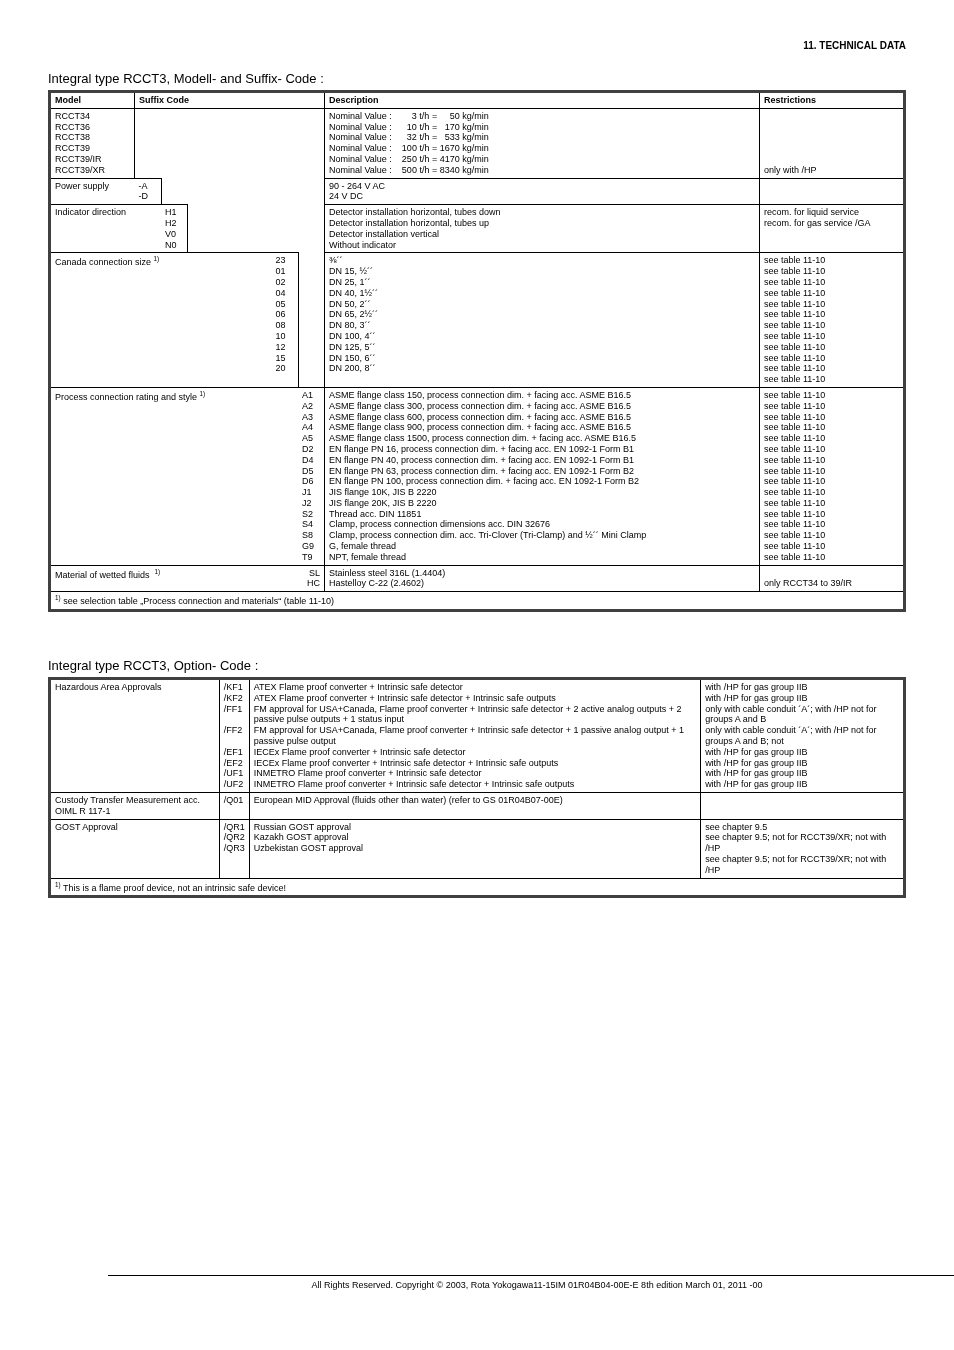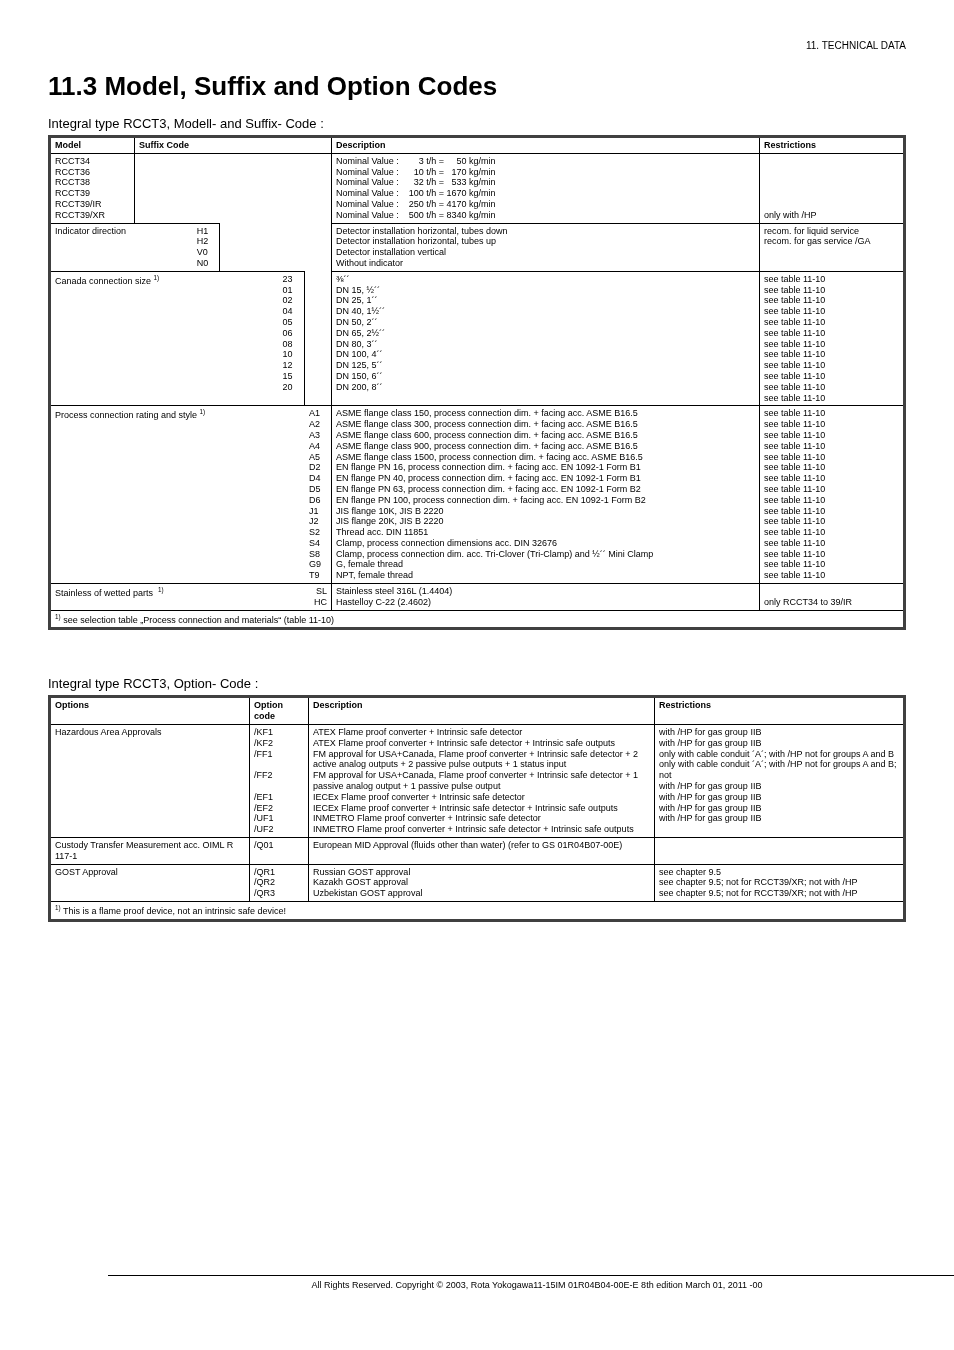--- a/index.html
+++ b/index.html
@@ -7,21 +7,21 @@
     font-size: 9.5px;
     margin: 0;
     padding: 40px 48px 30px 48px;
     color: #000;
     background: #fff;
     width: 954px;
     box-sizing: border-box;
   }
   .top-label {
     text-align: right;
-    font-weight: normal;
+    font-weight: bold;
     font-size: 10px;
     margin-bottom: 20px;
   }
   h1 {
     font-family: Arial, Helvetica, sans-serif;
     font-weight: bold;
     font-size: 26px;
     margin: 0 0 14px 0;
   }
   .subhead {
@@ -70,21 +70,20 @@
   }
   .page-wrap { position: relative; min-height: 1270px;}
   sup { font-size: 70%; }
 </style>
 </head>
 <body>
 <div class="page-wrap">
 
 <div class="top-label">11.   TECHNICAL DATA</div>
 
-<h1>11.3  Model, Suffix and Option Codes</h1>
 
 <div class="subhead">Integral type RCCT3, Modell- and Suffix- Code :</div>
 
 <table class="spec">
   <tbody>
         <tr>
     <th style="width:75px">Model</th>
     <th colspan="5" style="width:160px">Suffix Code</th>
     <th>Description</th>
     <th style="width:135px">Restrictions</th>
@@ -97,20 +96,29 @@
 RCCT39/IR
 RCCT39/XR</td>
     <td colspan="5" class="nb-bottom"></td>
     <td style="white-space:pre">Nominal Value :        3 t/h =     50 kg/min
 Nominal Value :      10 t/h =   170 kg/min
 Nominal Value :      32 t/h =   533 kg/min
 Nominal Value :    100 t/h = 1670 kg/min
 Nominal Value :    250 t/h = 4170 kg/min
 Nominal Value :    500 t/h = 8340 kg/min</td>
     <td style="vertical-align:bottom">only with /HP</td>
+  </tr>
+  <tr>
+    <td class="nb-right">Power supply</td>
+    <td class="nb-left" style="white-space:pre;width:18px">-A
+-D</td>
+    <td colspan="4" class="nb-bottom nb-top"></td>
+    <td style="white-space:pre">90 - 264 V AC
+24 V DC</td>
+    <td></td>
   </tr>
   <tr>
     <td colspan="2" class="nb-right"><span>Indicator direction</span></td>
     <td class="nb-left" style="white-space:pre;width:18px">H1
 H2
 V0
 N0</td>
     <td colspan="3" class="nb-bottom nb-top"></td>
     <td style="white-space:pre">Detector installation horizontal, tubes down
 Detector installation horizontal, tubes up
@@ -202,45 +210,39 @@
 see table 11-10
 see table 11-10
 see table 11-10
 see table 11-10
 see table 11-10
 see table 11-10
 see table 11-10
 see table 11-10</td>
   </tr>
   <tr>
-    <td colspan="5" class="nb-right"><span>Stainless of wetted parts</span> &nbsp;<sup>1)</sup></td>
+    <td colspan="5" class="nb-right"><span>Material of wetted fluids</span> &nbsp;<sup>1)</sup></td>
     <td class="nb-left nb-top" style="white-space:pre;text-align:right">SL
 HC</td>
     <td style="white-space:pre">Stainless steel 316L (1.4404)
 Hastelloy C-22 (2.4602)</td>
     <td style="vertical-align:bottom">only RCCT34 to 39/IR</td>
   </tr>
   <tr>
     <td colspan="8" class="footnote"><sup>1)</sup> <span>see selection table „Process connection and materials“ (table 11-10)</span></td>
   </tr>
 </tbody>
     </table>
 
 <div style="height:42px"></div>
 
 <div class="subhead">Integral type RCCT3, Option- Code :</div>
 
 <table class="spec options-table">
   <tbody>
-        <tr>
-    <th>Options</th>
-    <th>Option code</th>
-    <th>Description</th>
-    <th>Restrictions</th>
-  </tr>
   <tr>
     <td>Hazardous Area Approvals</td>
     <td style="white-space:pre">/KF1
 /KF2
 /FF1
 
 /FF2
 
 /EF1
 /EF2

